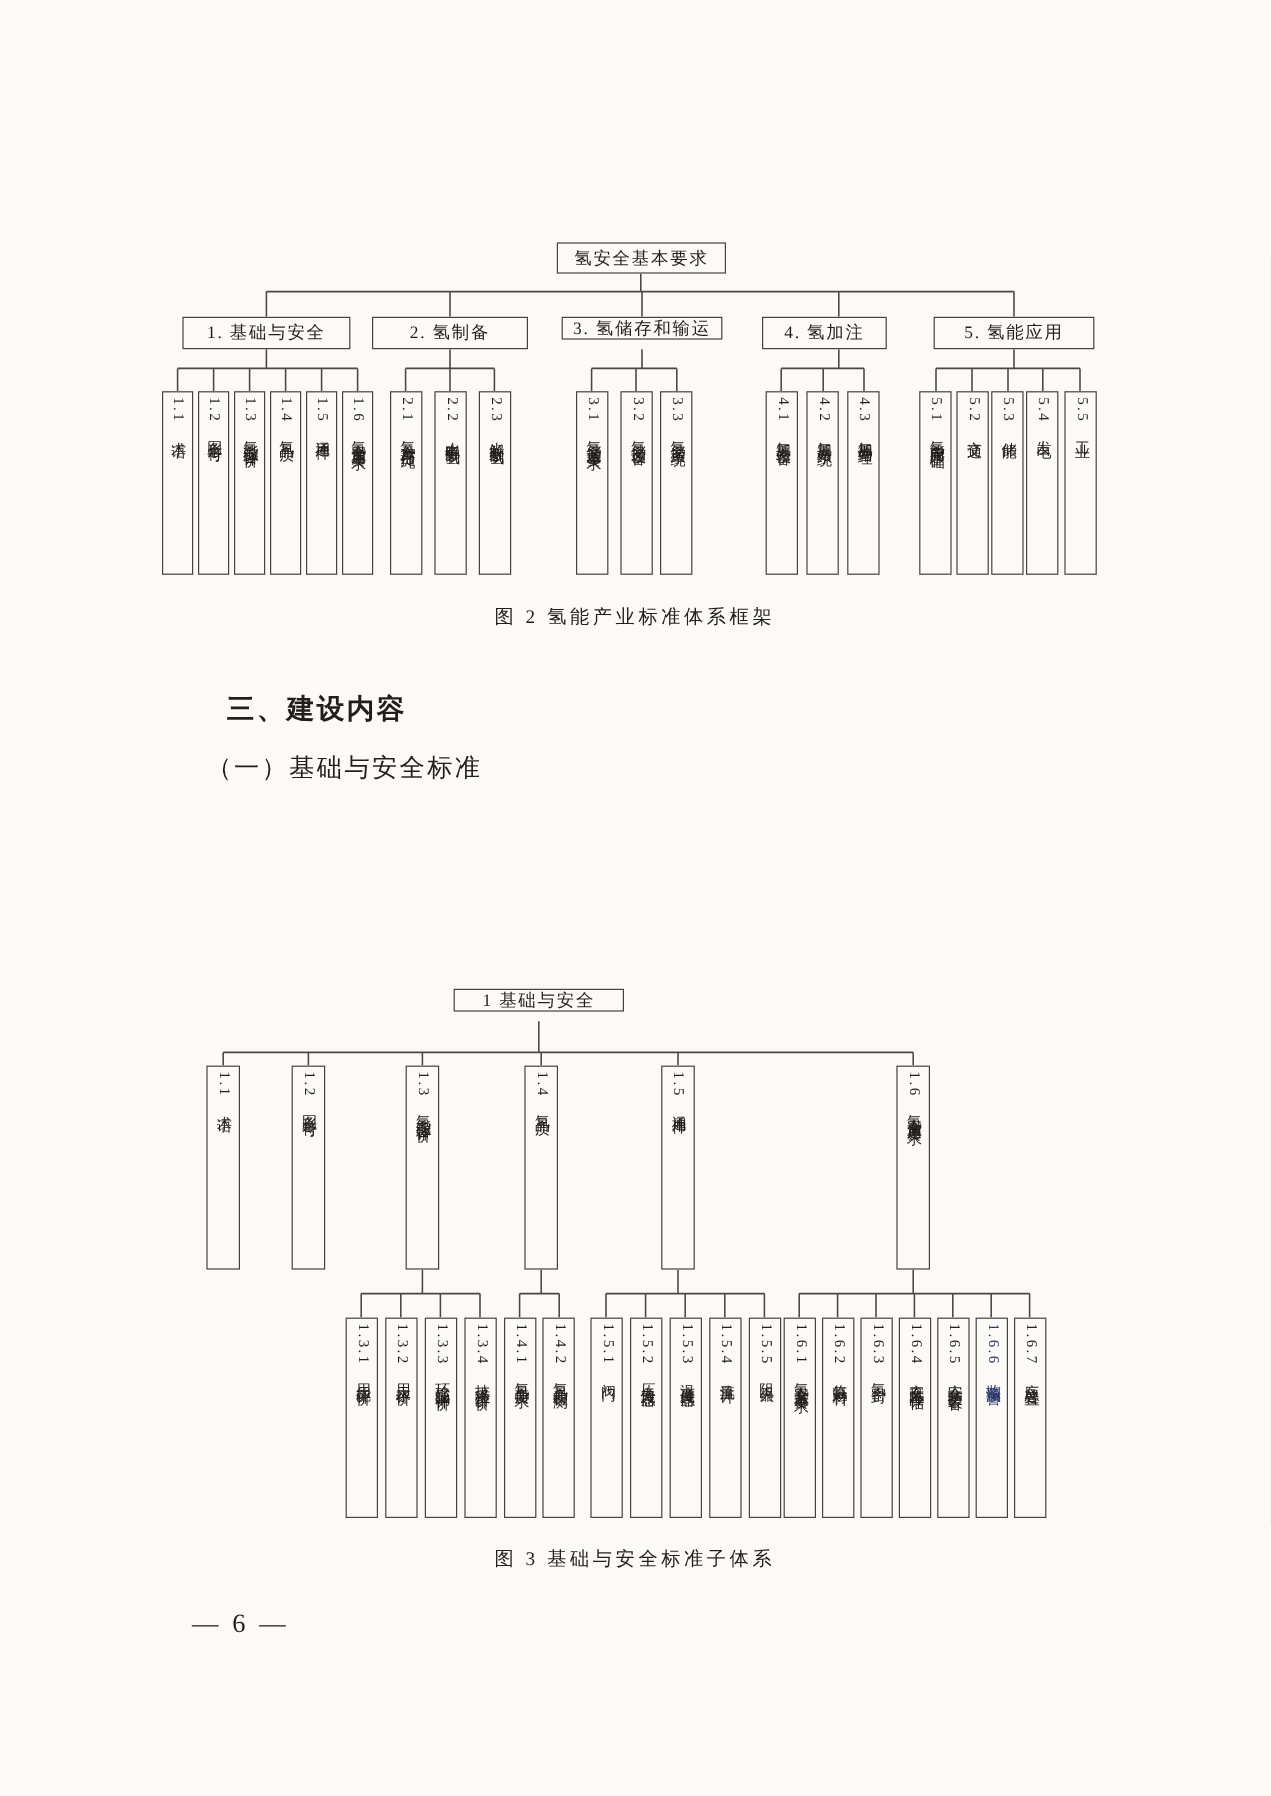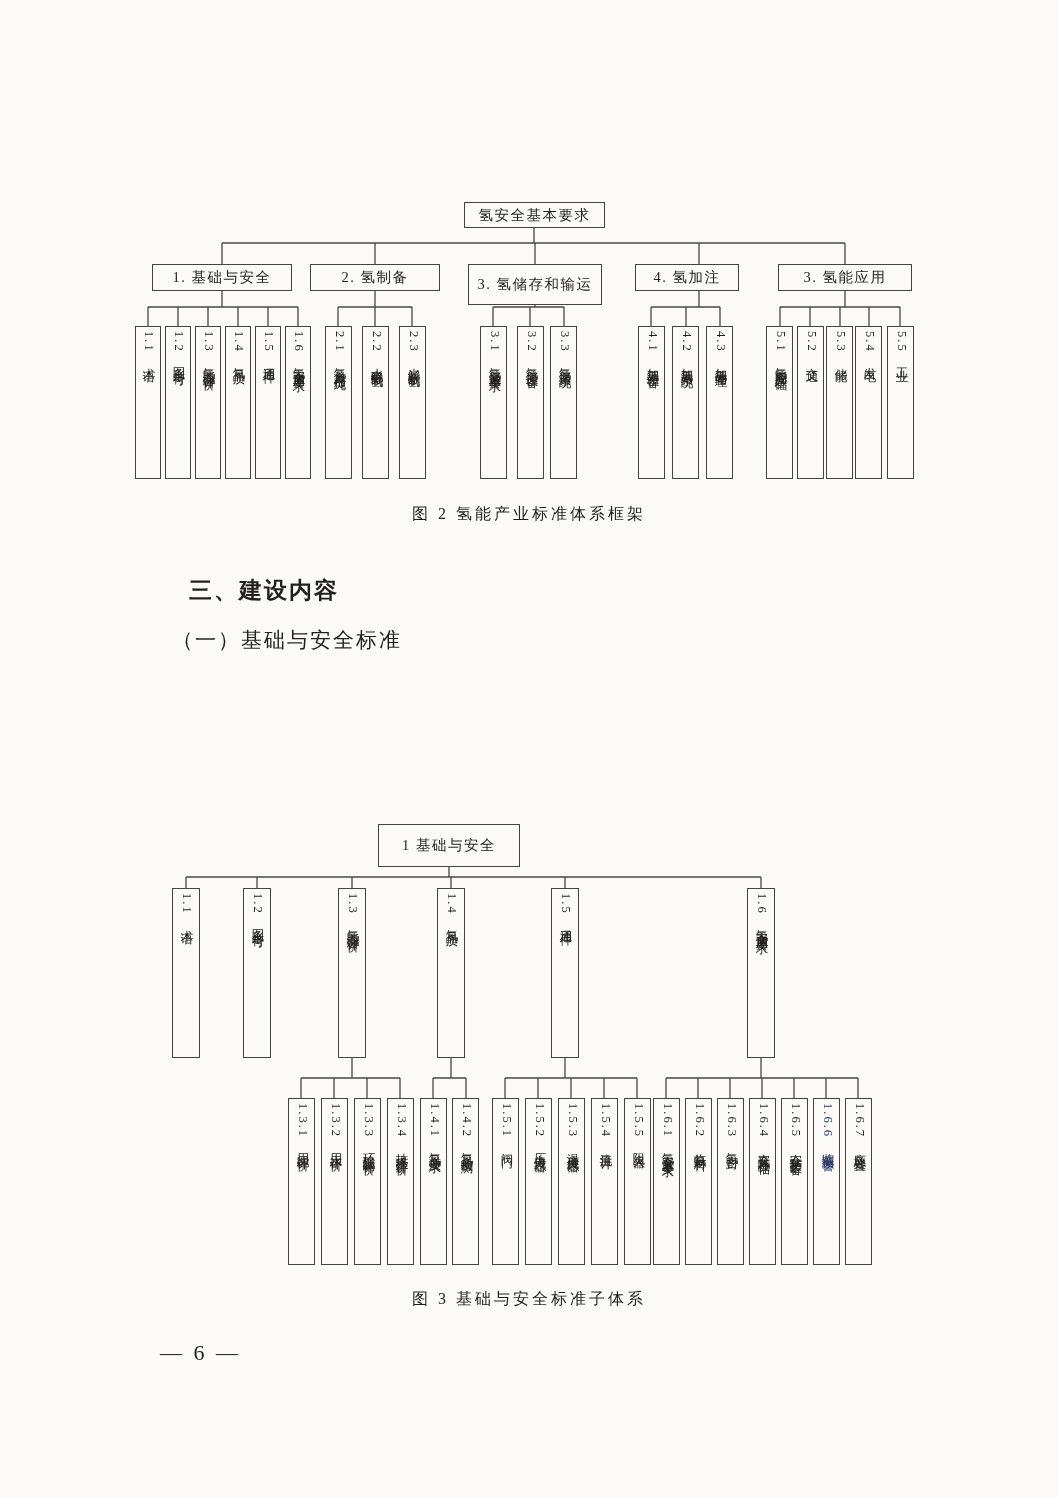--- a/index.html
+++ b/index.html
@@ -64,23 +64,23 @@
       M352 1058 V1078 M301 1078 H400 M301 1078 V1098 M334 1078 V1098 M367 1078 V1098 M400 1078 V1098
       M451 1058 V1078 M433 1078 H466 M433 1078 V1098 M466 1078 V1098
       M565 1058 V1078 M505 1078 H637 M505 1078 V1098 M538 1078 V1098 M571 1078 V1098 M604 1078 V1098 M637 1078 V1098
       M761 1058 V1078 M666 1078 H858 M666 1078 V1098 M698 1078 V1098 M730 1078 V1098 M762 1078 V1098 M794 1078 V1098 M826 1078 V1098 M858 1078 V1098"></path>
   </svg>
 
   <div class="hbox" style="left:464px;top:202px;width:141px;height:26px">氢安全基本要求</div>
 
   <div class="hbox" style="left:152px;top:264px;width:140px;height:27px">1. 基础与安全</div>
   <div class="hbox" style="left:310px;top:264px;width:130px;height:27px">2. 氢制备</div>
-  <div class="hbox" style="left:468px;top:264px;width:134px;height:41px">3. 氢储存和输运</div>
+  <div class="hbox" style="left:468px;top:264px;width:134px;height:19px">3. 氢储存和输运</div>
   <div class="hbox" style="left:635px;top:264px;width:104px;height:27px">4. 氢加注</div>
-  <div class="hbox" style="left:778px;top:264px;width:134px;height:27px">3. 氢能应用</div>
+  <div class="hbox" style="left:778px;top:264px;width:134px;height:27px">5. 氢能应用</div>
 
   <div class="vbox w26" style="left:135px;top:326px;height:153px">1.1 术语</div>
   <div class="vbox w26" style="left:165px;top:326px;height:153px">1.2 图形符号</div>
   <div class="vbox w26" style="left:195px;top:326px;height:153px">1.3 氢能综合评价</div>
   <div class="vbox w26" style="left:225px;top:326px;height:153px">1.4 氢品质</div>
   <div class="vbox w26" style="left:255px;top:326px;height:153px">1.5 通用件</div>
   <div class="vbox w26" style="left:285px;top:326px;height:153px">1.6 氢安全通用要求</div>
 
   <div class="vbox w27" style="left:325px;top:326px;height:153px">2.1 氢分离与提纯</div>
   <div class="vbox w27" style="left:362px;top:326px;height:153px">2.2 水电解制氢</div>
@@ -99,21 +99,21 @@
   <div class="vbox w27" style="left:826px;top:326px;height:153px">5.3 储能</div>
   <div class="vbox w27" style="left:855px;top:326px;height:153px">5.4 发电</div>
   <div class="vbox w27" style="left:887px;top:326px;height:153px">5.5 工业</div>
 
   <div class="caption" style="top:504px">图 2  氢能产业标准体系框架</div>
 
   <div class="heading1" style="top:575px">三、建设内容</div>
   <div class="heading2" style="top:626px">（一）基础与安全标准</div>
 
 
-  <div class="hbox" style="left:378px;top:824px;width:142px;height:43px">1  基础与安全</div>
+  <div class="hbox" style="left:378px;top:824px;width:142px;height:19px">1  基础与安全</div>
 
   <div class="vbox w28" style="left:172px;top:888px;height:170px">1.1 术语</div>
   <div class="vbox w28" style="left:243px;top:888px;height:170px">1.2 图形符号</div>
   <div class="vbox w28" style="left:338px;top:888px;height:170px">1.3 氢能综合评价</div>
   <div class="vbox w28" style="left:437px;top:888px;height:170px">1.4 氢品质</div>
   <div class="vbox w28" style="left:551px;top:888px;height:170px">1.5 通用件</div>
   <div class="vbox w28" style="left:747px;top:888px;height:170px">1.6 氢安全通用要求</div>
 
   <div class="vbox w27" style="left:288px;top:1098px;height:167px">1.3.1 用能评价</div>
   <div class="vbox w27" style="left:321px;top:1098px;height:167px">1.3.2 用水评价</div>

